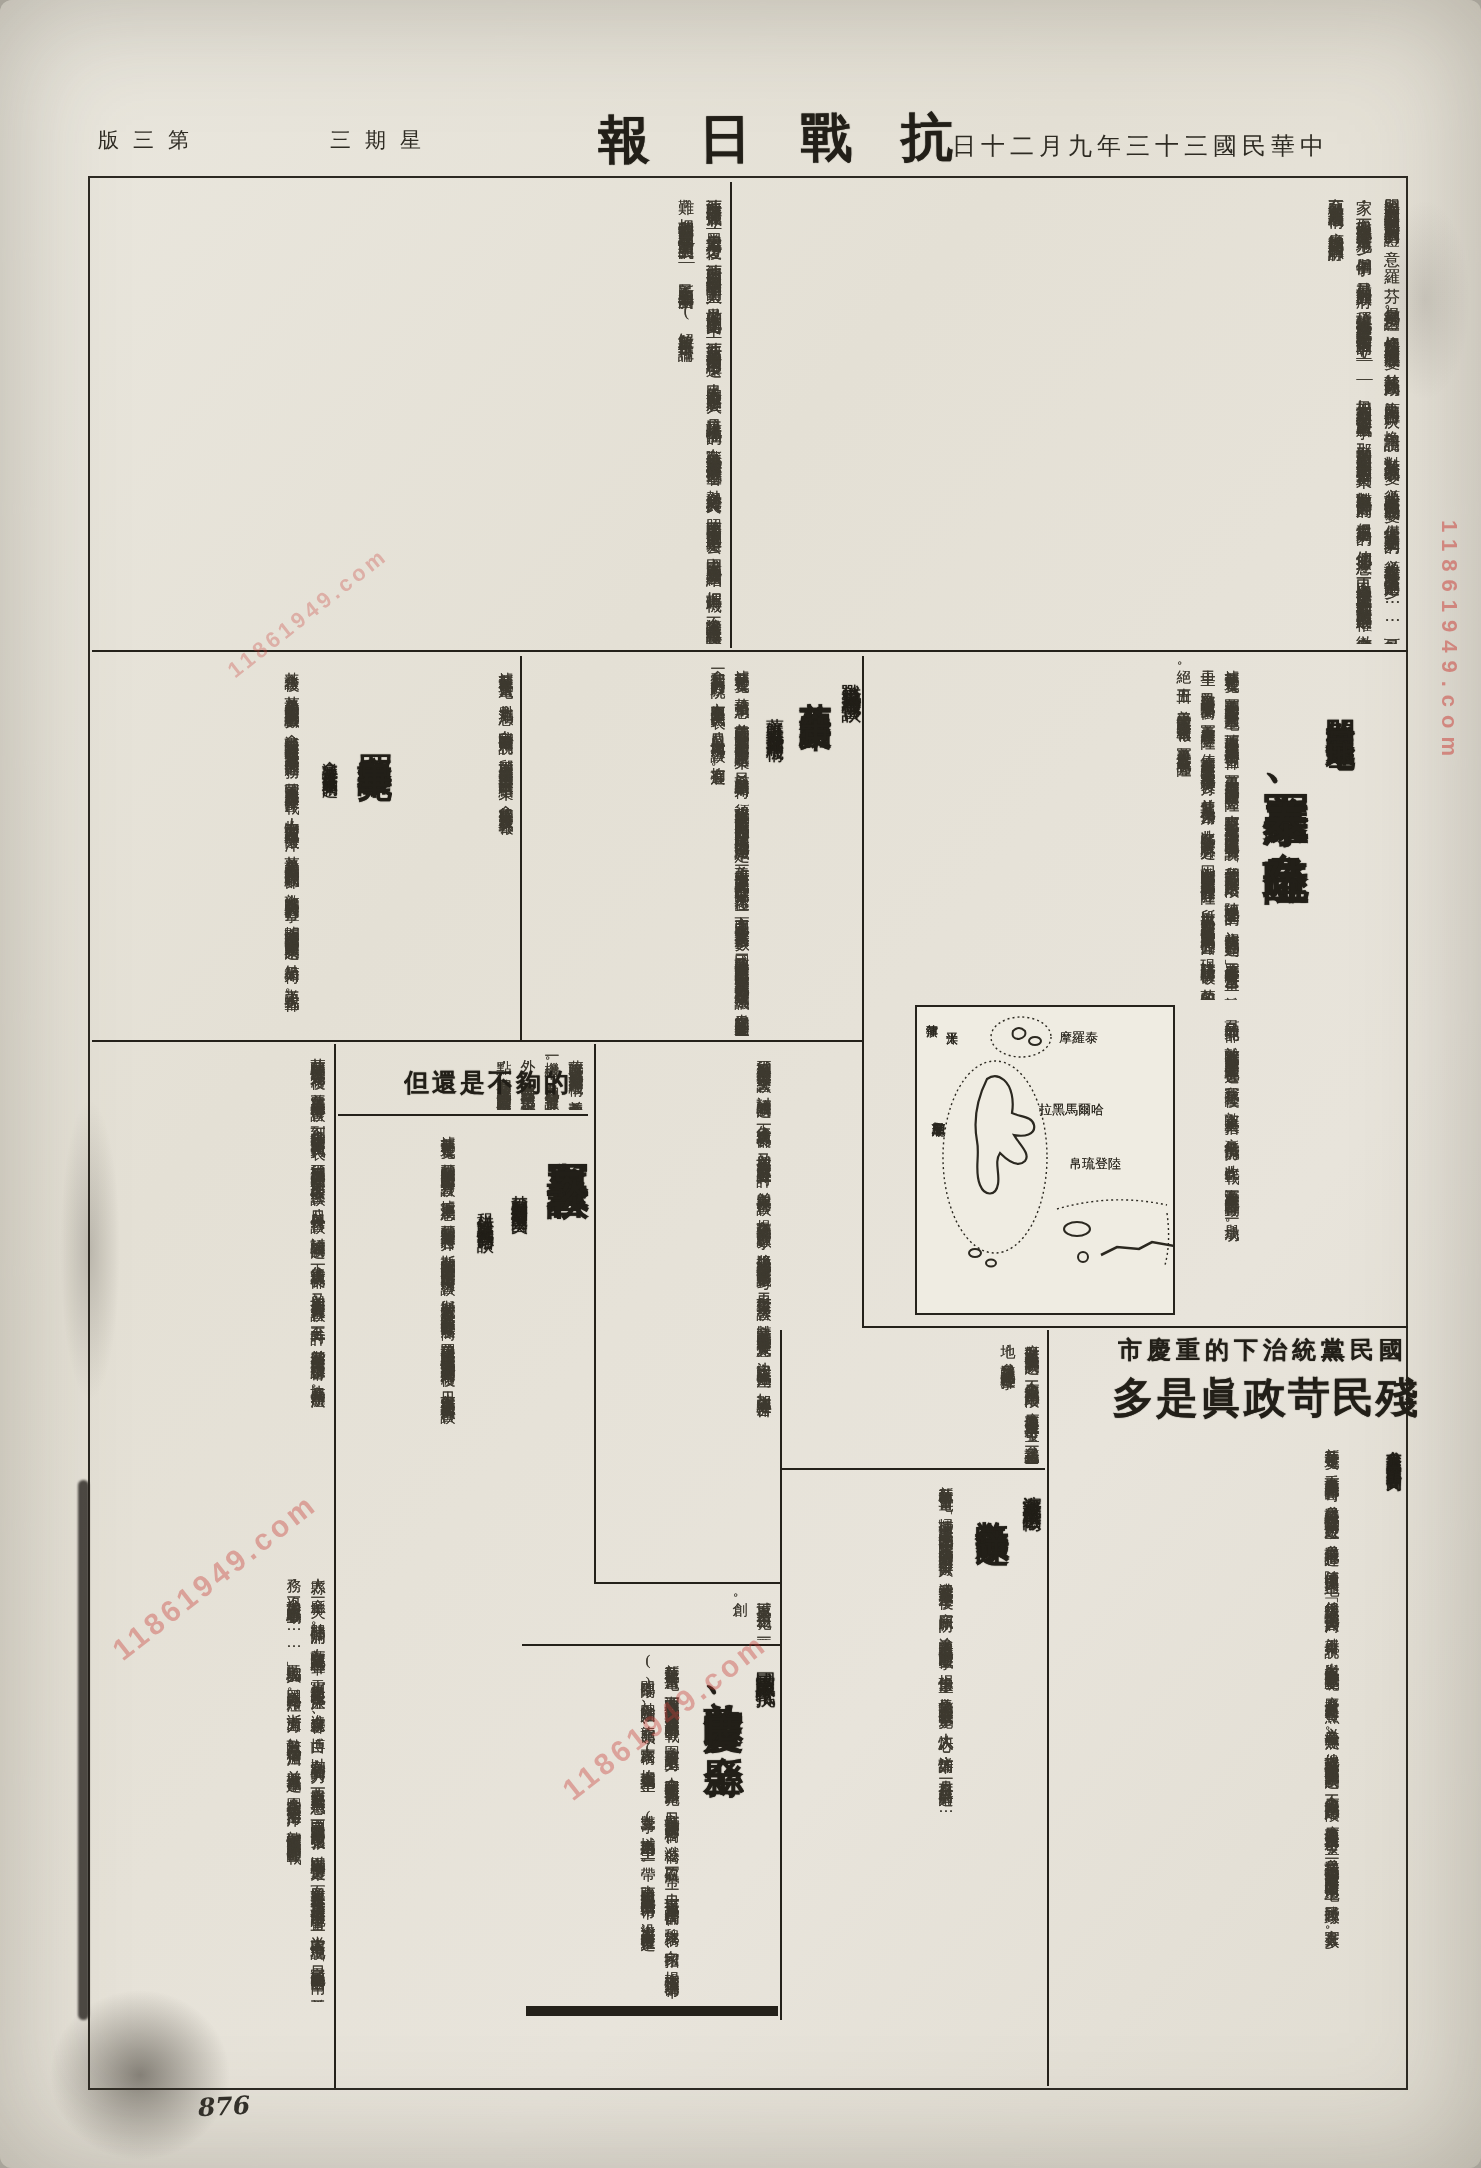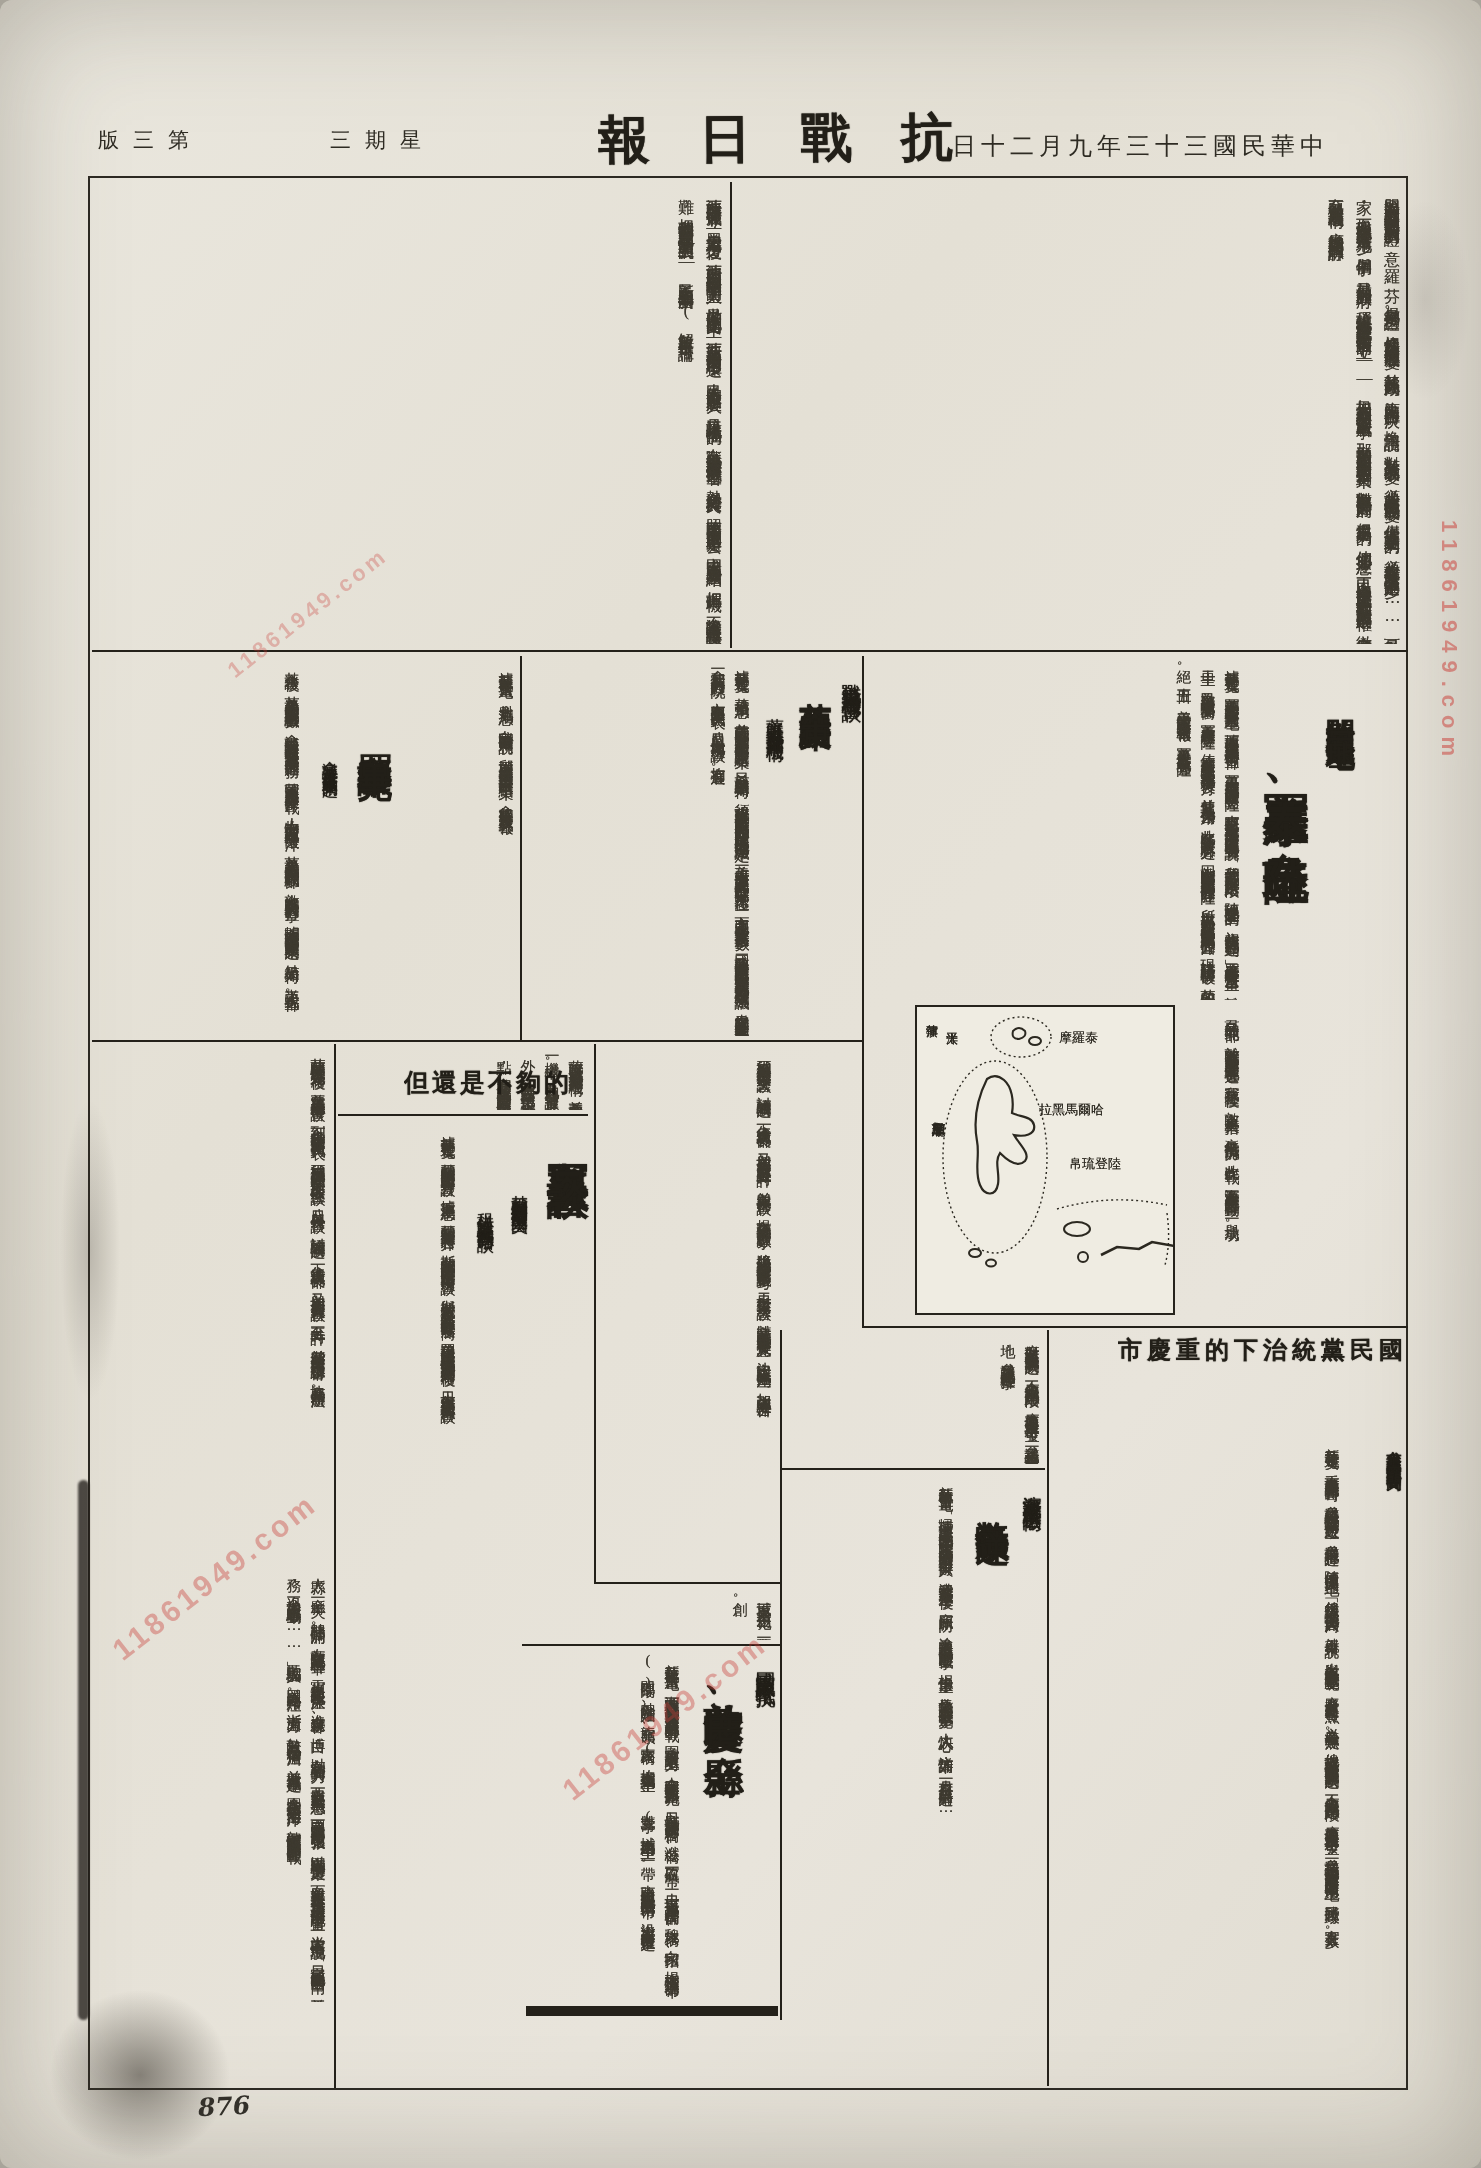--- a/index.html
+++ b/index.html
@@ -103,20 +103,21 @@
     <div class="mlabel mvert" style="left:6px;top:8px;font-size:12px;">菲律濱</div>
     <div class="mlabel mvert" style="left:26px;top:16px;font-size:12px;">太平洋</div>
     <div class="mlabel" style="left:142px;top:22px;">摩羅泰</div>
     <div class="mlabel mvert" style="left:12px;top:104px;font-size:14px;">摩鹿加羣島</div>
     <div class="mlabel" style="left:122px;top:94px;font-family:Liberation Mono, monospace;">拉黑馬爾哈</div>
     <div class="mlabel" style="left:152px;top:148px;">帛琉登陸</div>
   </div>
 
   <div class="rule" style="left:862px;top:1326px;width:546px;height:2px;"></div>
   <div class="hhead" style="left:1118px;top:1334px;font-size:24px;letter-spacing:5px;font-weight:700;">市慶重的下治統黨民國</div>
+  <div class="hhead" style="left:1112px;top:1370px;font-size:42px;letter-spacing:2px;font-weight:900;">多是眞政苛民殘</div>
   <div class="vhead" style="left:1350px;top:1438px;width:56px;height:270px;font-size:15px;font-weight:700;line-height:1.7;">市參議會上提出嚴厲批評和質問</div>
   <div class="vtext" style="left:1054px;top:1436px;width:290px;height:646px;">新華社延安電:重慶市參議會開會時,參議員紛紛批評市政當局之苛政。一參議員批評道:隨便徵用人民土地,然後很「經濟」地拍賣與商人,就今日來說,米與魚何者對我們重要呢?廢產穀之良田而養魚,必為瘋子無疑。他提議政府對做錯各事或未解決問題,不應停留在抱怨階段,應力使不合理事不再發生。參議員一致指責有些人濫用國防名義徵用土地,殘民苛政,實在太多。</div>
   <div class="vtext" style="left:784px;top:1332px;width:260px;height:132px;">府對做錯各事或未解決問題,不應停留在抱怨階段,應力使不合理事不再發生。參議員一致指責有些人濫用國防名義徵用土地,參議員陳兄繼起抨擊。</div>
   <div class="rule" style="left:1047px;top:1330px;width:2px;height:756px;"></div>
 
   <div class="rule" style="left:782px;top:1468px;width:263px;height:2px;"></div>
   <div class="vhead" style="left:1014px;top:1480px;width:28px;height:308px;font-size:19px;font-weight:400;">濱海我軍重創敗退敵偽</div>
   <div class="vhead" style="left:964px;top:1494px;width:46px;height:350px;font-size:34px;">斃偽旅長陳逆</div>
   <div class="vtext" style="left:784px;top:1474px;width:174px;height:608px;">新華社魯中十五日電:「掃蕩」濱海之敵五十九師團四十三大隊及偽軍賀師的主力兩千五百餘人,遭我濱海我軍迎擊後,竄回原防,途中又遭我魯中部隊沿途截擊,損失慘重,偽旅長陳三坎亦被我軍擊斃,大快人心,詳情如下:本月一日至葛莊附近……</div>
   <div class="rule" style="left:780px;top:1330px;width:2px;height:690px;"></div>

